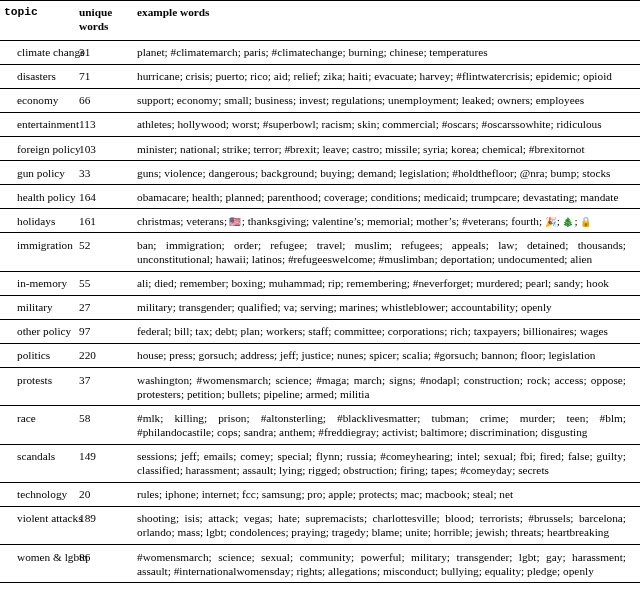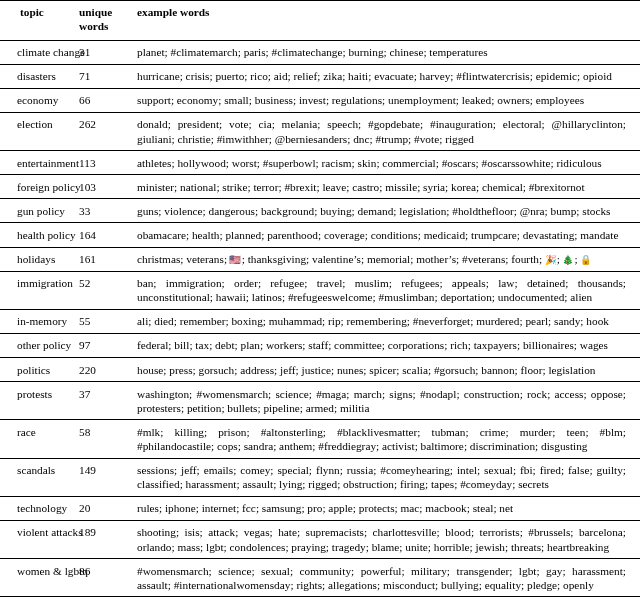--- a/index.html
+++ b/index.html
@@ -33,21 +33,21 @@
   table.paper-table col.c-words { width: 505px; }
 
   thead th {
     font-weight: bold;
     text-align: left;
     vertical-align: top;
     padding: 5px 6px 6px 4px;
     font-size: 11.3px;
     line-height: 1.22;
   }
-  thead th.h-topic { padding-left: 20px; }
+  thead th.h-topic { padding-left: 4px; font-family: Liberation Mono, monospace; }
   thead th.h-count { padding-left: 1px; }
   thead th.h-words { padding-left: 2px; }
   thead tr.head-row > th { border-top: 1.1px solid #000; }
 
   tbody td {
     vertical-align: top;
     padding: 4.5px 6px 4.5px 4px;
     border-top: 0.9px solid #000;
     font-size: 11.3px;
     line-height: 1.25;
@@ -91,25 +91,20 @@
           <td class="topic-cell">disasters</td>
           <td class="count-cell">71</td>
           <td class="words-cell">hurricane; crisis; puerto; rico; aid; relief; zika; haiti; evacuate; harvey; #flintwatercrisis; epidemic; opioid</td>
         </tr>
         <tr>
           <td class="topic-cell">economy</td>
           <td class="count-cell">66</td>
           <td class="words-cell">support; economy; small; business; invest; regulations; unemployment; leaked; owners; employees</td>
         </tr>
         <tr>
-          <td class="topic-cell">election</td>
-          <td class="count-cell">262</td>
-          <td class="words-cell">donald; president; vote; cia; melania; speech; #gopdebate; #inauguration; electoral; @hillaryclinton; giuliani; christie; #imwithher; @berniesanders; dnc; #trump; #vote; rigged</td>
-        </tr>
-        <tr>
           <td class="topic-cell">entertainment</td>
           <td class="count-cell">113</td>
           <td class="words-cell">athletes; hollywood; worst; #superbowl; racism; skin; commercial; #oscars; #oscarssowhite; ridiculous</td>
         </tr>
         <tr>
           <td class="topic-cell">foreign policy</td>
           <td class="count-cell">103</td>
           <td class="words-cell">minister; national; strike; terror; #brexit; leave; castro; missile; syria; korea; chemical; #brexitornot</td>
         </tr>
         <tr>
@@ -129,20 +124,25 @@
         </tr>
         <tr>
           <td class="topic-cell">immigration</td>
           <td class="count-cell">52</td>
           <td class="words-cell">ban; immigration; order; refugee; travel; muslim; refugees; appeals; law; detained; thousands; unconstitutional; hawaii; latinos; #refugeeswelcome; #muslimban; deportation; undocumented; alien</td>
         </tr>
         <tr>
           <td class="topic-cell">in-memory</td>
           <td class="count-cell">55</td>
           <td class="words-cell">ali; died; remember; boxing; muhammad; rip; remembering; #neverforget; murdered; pearl; sandy; hook</td>
+        </tr>
+        <tr>
+          <td class="topic-cell">military</td>
+          <td class="count-cell">27</td>
+          <td class="words-cell">military; transgender; qualified; va; serving; marines; whistleblower; accountability; openly</td>
         </tr>
         <tr>
           <td class="topic-cell">other policy</td>
           <td class="count-cell">97</td>
           <td class="words-cell">federal; bill; tax; debt; plan; workers; staff; committee; corporations; rich; taxpayers; billionaires; wages</td>
         </tr>
         <tr>
           <td class="topic-cell">politics</td>
           <td class="count-cell">220</td>
           <td class="words-cell">house; press; gorsuch; address; jeff; justice; nunes; spicer; scalia; #gorsuch; bannon; floor; legislation</td>

